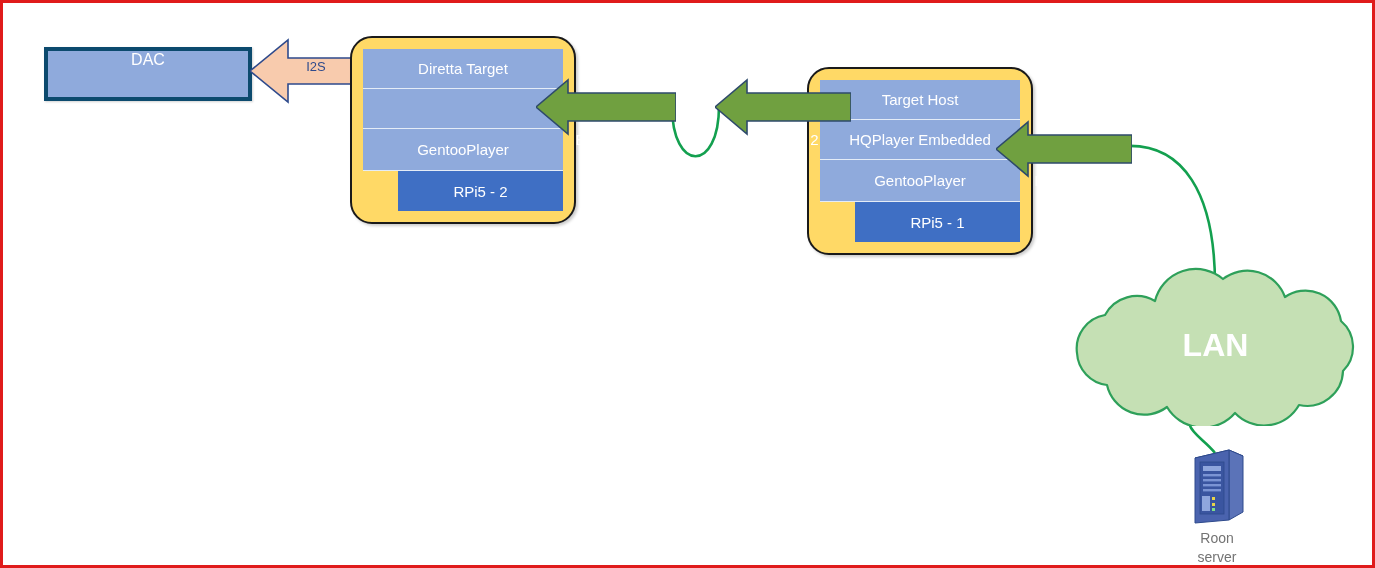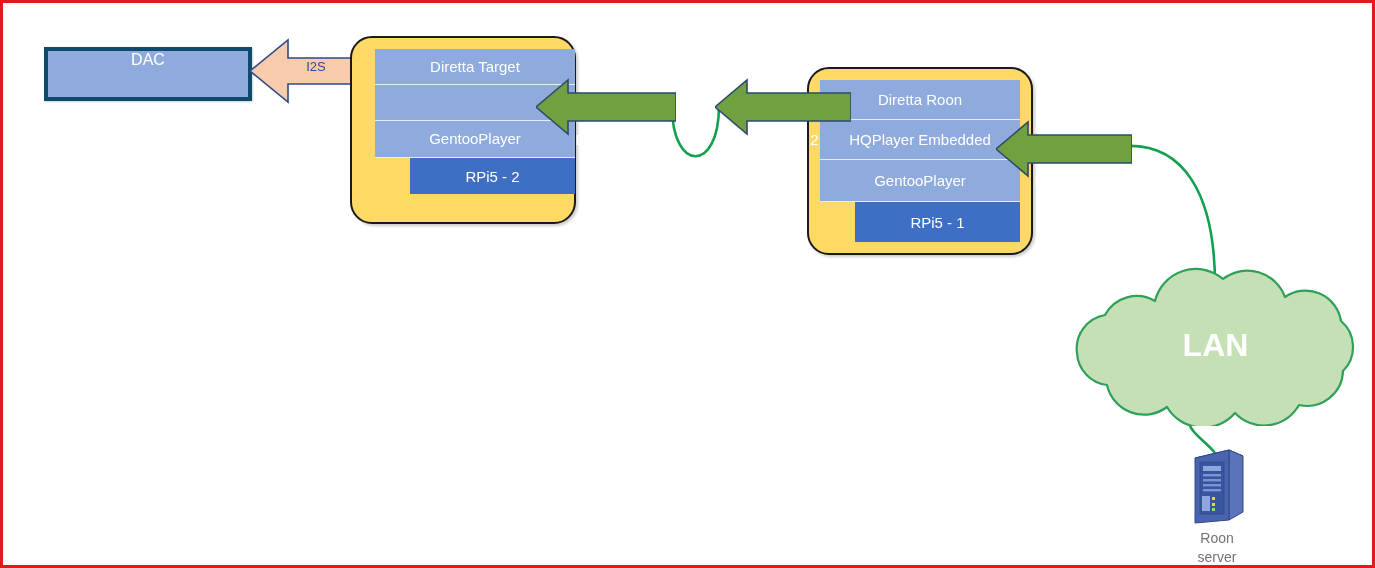--- a/index.html
+++ b/index.html
@@ -70,21 +70,21 @@
     box-sizing: border-box;
   }
   .layer:last-child { border-bottom: none; }
   .layer.base {
     background: #3f6fc4;
     font-size: 15px;
     margin-left: 35px;
   }
 
   #device-left  { left: 347px; top: 33px;  width: 226px; height: 188px; }
-  #stack-left   { left: 372px; top: 46px;  width: 200px; height: 145px; }
+  #stack-left   { left: 360px; top: 46px;  width: 200px; height: 162px; }
   #device-right { left: 804px; top: 64px;  width: 226px; height: 188px; }
   #stack-right  { left: 817px; top: 77px;  width: 200px; height: 162px; }
 
   
   .eth-arrow { pointer-events: none; }
   .eth-label {
     color: #ffffff;
     font-size: 15px;
     display: flex; align-items: center; justify-content: center;
     white-space: nowrap;
@@ -148,21 +148,21 @@
   <div class="abs device-frame" id="device-left"></div>
   <div class="layer-stack" id="stack-left">
     <div class="layer" style="height:40px">Diretta Target</div>
     <div class="layer" style="height:40px"></div>
     <div class="layer" style="height:42px">GentooPlayer</div>
     <div class="layer base" style="height:40px">RPi5 - 2</div>
   </div>
 
   <div class="abs device-frame" id="device-right"></div>
   <div class="layer-stack" id="stack-right">
-    <div class="layer" style="height:40px">Diretta Roon</div>
+    <div class="layer" style="height:40px">Target Host</div>
     <div class="layer" style="height:40px">HQPlayer Embedded</div>
     <div class="layer" style="height:42px">GentooPlayer</div>
     <div class="layer base" style="height:40px">RPi5 - 1</div>
   </div>
 
   <svg class="abs eth-arrow" id="eth-arrow-1" viewBox="0 0 140 58" xmlns="http://www.w3.org/2000/svg">
     <polygon points="0,29 32,2 32,15 140,15 140,43 32,43 32,56" fill="#70a040" stroke="#2e4a6b" stroke-width="1.6"></polygon>
   </svg>
   <div class="abs eth-label" id="eth-label-1">Ethernet 1</div>
 

